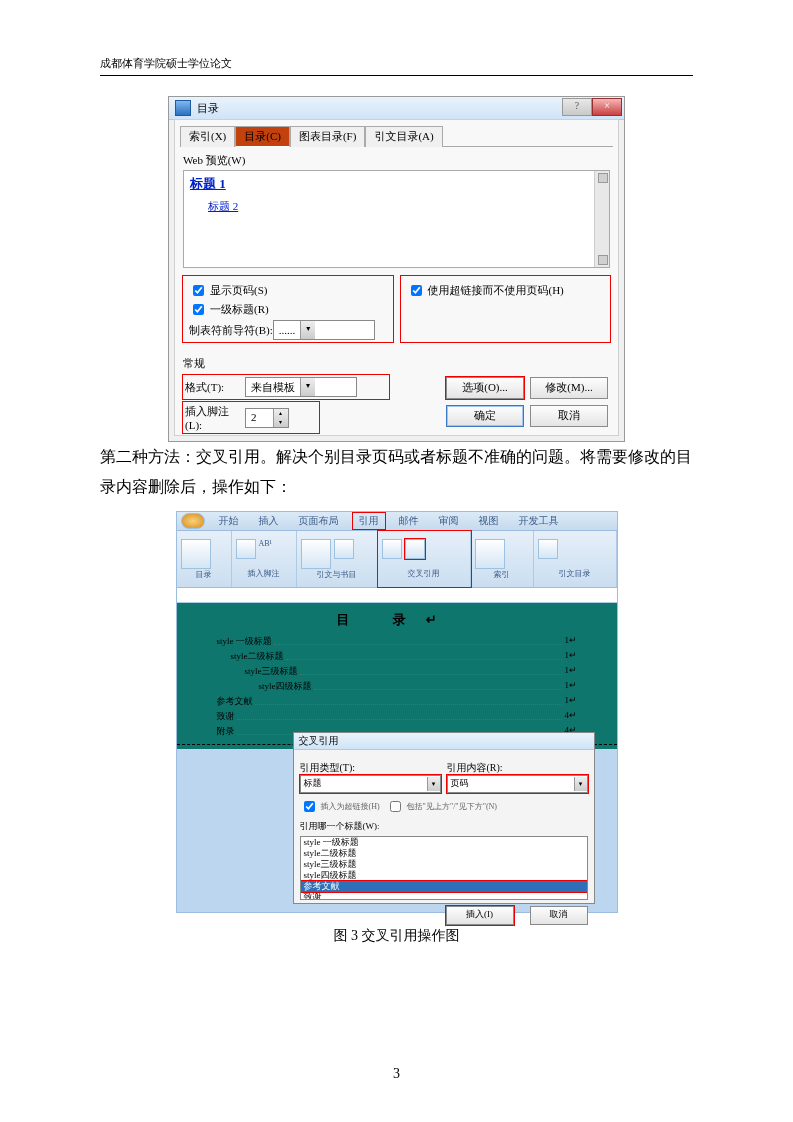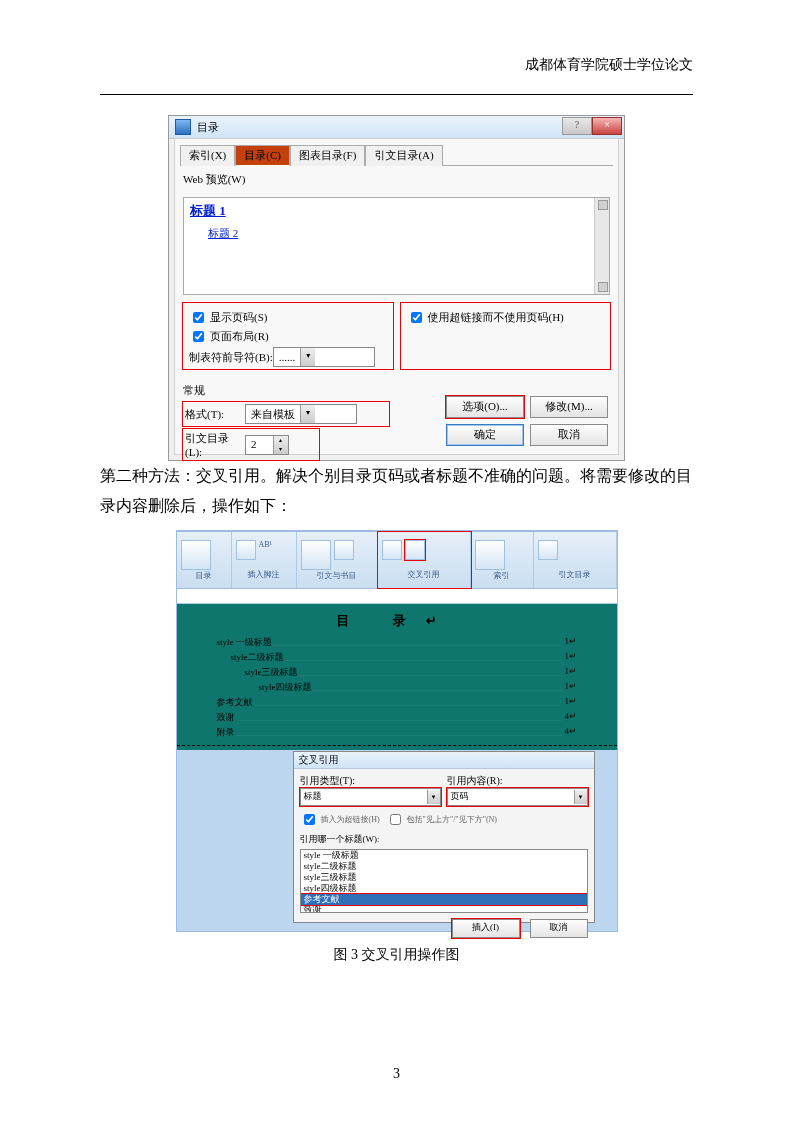--- a/index.html
+++ b/index.html
@@ -1,17 +1,17 @@
 <!DOCTYPE html>
 <html><head>
 <meta charset="utf-8">
 <style>
 body{margin:0;background:#fff;font-family:"SimSun","宋体",serif;font-size:14px;color:#000}
 .page{width:793px;height:1122px;position:relative;padding:56px 100px 0 100px;box-sizing:border-box}
-.hdr{text-align:right;font-size:14px;margin-bottom:20px}
+.hdr{text-align:left;font-size:11px;margin-bottom:4px}
 .hdr-line{border-top:1px solid #000;margin-bottom:20px}
 .fig-cap{text-align:center;font-size:14px;margin:10px 0 18px 0}
 .body-text{font-size:16px;line-height:1.9;margin-bottom:8px}
 .pgnum{text-align:center;font-size:14px;position:absolute;bottom:40px;left:0;right:0}
 
 
 .dlg1{width:455px;height:344px;margin:0 auto;border:1px solid #999;background:#f0f0f0;position:relative;font-family:Tahoma,"SimSun";font-size:11px}
 .titlebar{height:22px;background:linear-gradient(#eaf3fb,#cfe4f7);border-bottom:1px solid #b8c8d8;display:flex;align-items:center;padding:0 6px;position:relative}
 .titlebar .ticon{width:14px;height:14px;background:linear-gradient(#7fb8ef,#2a71c0);border:1px solid #1e5a9e;margin-right:6px}
 .winbtns{position:absolute;right:2px;top:1px;display:flex;gap:0}
@@ -67,30 +67,30 @@
 .doc-area{background:#0f766e;padding:8px 40px;height:130px;font-size:10px;position:relative}
 .doc-title{text-align:center;font-weight:bold;font-size:13px;letter-spacing:20px;margin-bottom:6px}
 .toc-line{display:flex;font-size:9px;margin:2px 0}
 .toc-line .tl{white-space:nowrap}
 .toc-line .td{flex:1;border-bottom:1px dotted #666;margin:0 2px 3px 2px}
 .toc-line .tp{white-space:nowrap}
 .dash-line{border-top:1.5px dashed #000;margin:6px -40px}
 
 .xdlg{position:absolute;bottom:8px;right:22px;width:300px;height:170px;background:#f4f4f4;border:1px solid #888;font-size:10px}
 .xdlg .xt{height:16px;background:linear-gradient(#eaf3fb,#cfe4f7);border-bottom:1px solid #b8c8d8;padding:0 5px;line-height:16px}
-.xdlg .xbody{padding:5px 6px}
+.xdlg .xbody{padding:11px 6px}
 .xrow{display:flex;gap:6px;margin-bottom:3px}
 .xrow>div{flex:1}
 .xcombo{height:16px;border:1px solid #888;background:#fff;display:flex;align-items:center;font-size:9px}
 .xcombo span{flex:1;padding:0 3px}
 .xcombo .arrow{width:12px;background:linear-gradient(#eee,#ccc);border-left:1px solid #999;text-align:center;font-size:7px;line-height:14px}
 .xlist{height:62px;border:1px solid #888;background:#fff;margin-top:3px;font-size:9px;padding:0;overflow:hidden}
 .xlist .it{padding:0 3px;line-height:11px}
 .xlist .sel{background:#2f6fb7;color:#fff}
-.xbot{display:flex;justify-content:flex-end;gap:10px;margin-top:6px}
+.xbot{display:flex;justify-content:flex-end;gap:16px;margin-top:6px}
 </style>
 </head>
 <body>
 
 <div class="page">
   <div class="hdr">成都体育学院硕士学位论文</div>
   <div class="hdr-line"></div>
 
   <div class="dlg1">
     <div class="titlebar">
@@ -104,37 +104,37 @@
     <div class="dlg1-inner">
       <div class="tabs">
         <div class="tab">索引(X)</div>
         <div class="tab active">目录(C)</div>
         <div class="tab">图表目录(F)</div>
         <div class="tab">引文目录(A)</div>
       </div>
       <div class="tabs-line"></div>
       <div class="preview-row">
         <div style="flex:1">
-          <div style="margin-bottom:10px">Web 预览(W)</div>
+          <div style="margin-bottom:2px">Web 预览(W)</div>
           <div class="preview-box">
             <div class="web-h1">标题 1</div>
             <div class="web-h2">标题 2</div>
             <div class="sb"></div>
           </div>
         </div>
       </div>
       <div class="opt-row">
         <div class="opt-box red">
           <label class="cb">
               <input type="checkbox" checked="" style="">
               <span>显示页码(S)</span>
             </label>
           <label class="cb">
               <input type="checkbox" checked="" style="">
-              <span>页面布局(R)</span>
+              <span>一级标题(R)</span>
             </label>
           <div class="inline-row">
             <span>制表符前导符(B):</span>
             <div class="combo" style="width:100px">
                 <span>......</span>
                 <div class="arrow">▾</div>
               </div>
           </div>
         </div>
         <div class="opt-box red">
@@ -147,21 +147,21 @@
       <div class="grp">
         <div class="grp-label">常规</div>
         <div class="inline-row red" style="width:202px;padding:2px">
           <span style="width:60px;display:inline-block">格式(T):</span>
           <div class="combo" style="width:110px">
               <span>来自模板</span>
               <div class="arrow">▾</div>
             </div>
         </div>
         <div class="inline-row red" style="width:132px;padding:2px;margin-top:3px">
-          <span style="width:60px;display:inline-block">引文目录(L):</span>
+          <span style="width:60px;display:inline-block">插入脚注(L):</span>
           <div class="spin">
               <span>2</span>
               <div class="ar">
                 <div>▴</div>
                 <div>▾</div>
               </div>
             </div>
         </div>
       </div>
       <div class="btnrow2">
@@ -172,20 +172,31 @@
         <div class="wbtn primary">确定</div>
         <div class="wbtn">取消</div>
       </div>
     </div>
   </div>
 
 
   <div class="body-text">第二种方法：交叉引用。解决个别目录页码或者标题不准确的问题。将需要修改的目录内容删除后，操作如下：</div>
 
   <div class="fig2">
+    <div class="ribbon-top">
+      <div class="ricn" style="width:22px;height:14px;border-radius:8px;background:radial-gradient(#f9d37a,#d88a1e)"></div>
+      <div class="rtab">开始</div>
+      <div class="rtab">插入</div>
+      <div class="rtab">页面布局</div>
+      <div class="rtab red">引用</div>
+      <div class="rtab">邮件</div>
+      <div class="rtab">审阅</div>
+      <div class="rtab">视图</div>
+      <div class="rtab">开发工具</div>
+    </div>
     <div class="ribbon">
       <div class="rgroup" style="width:46px">
           <div class="icns">
             <div class="ricn big"></div>
           </div>
           <div class="rsmall">目录</div>
         </div>
       <div class="rgroup" style="width:56px">
           <div class="icns">
             <div class="ricn"></div>

